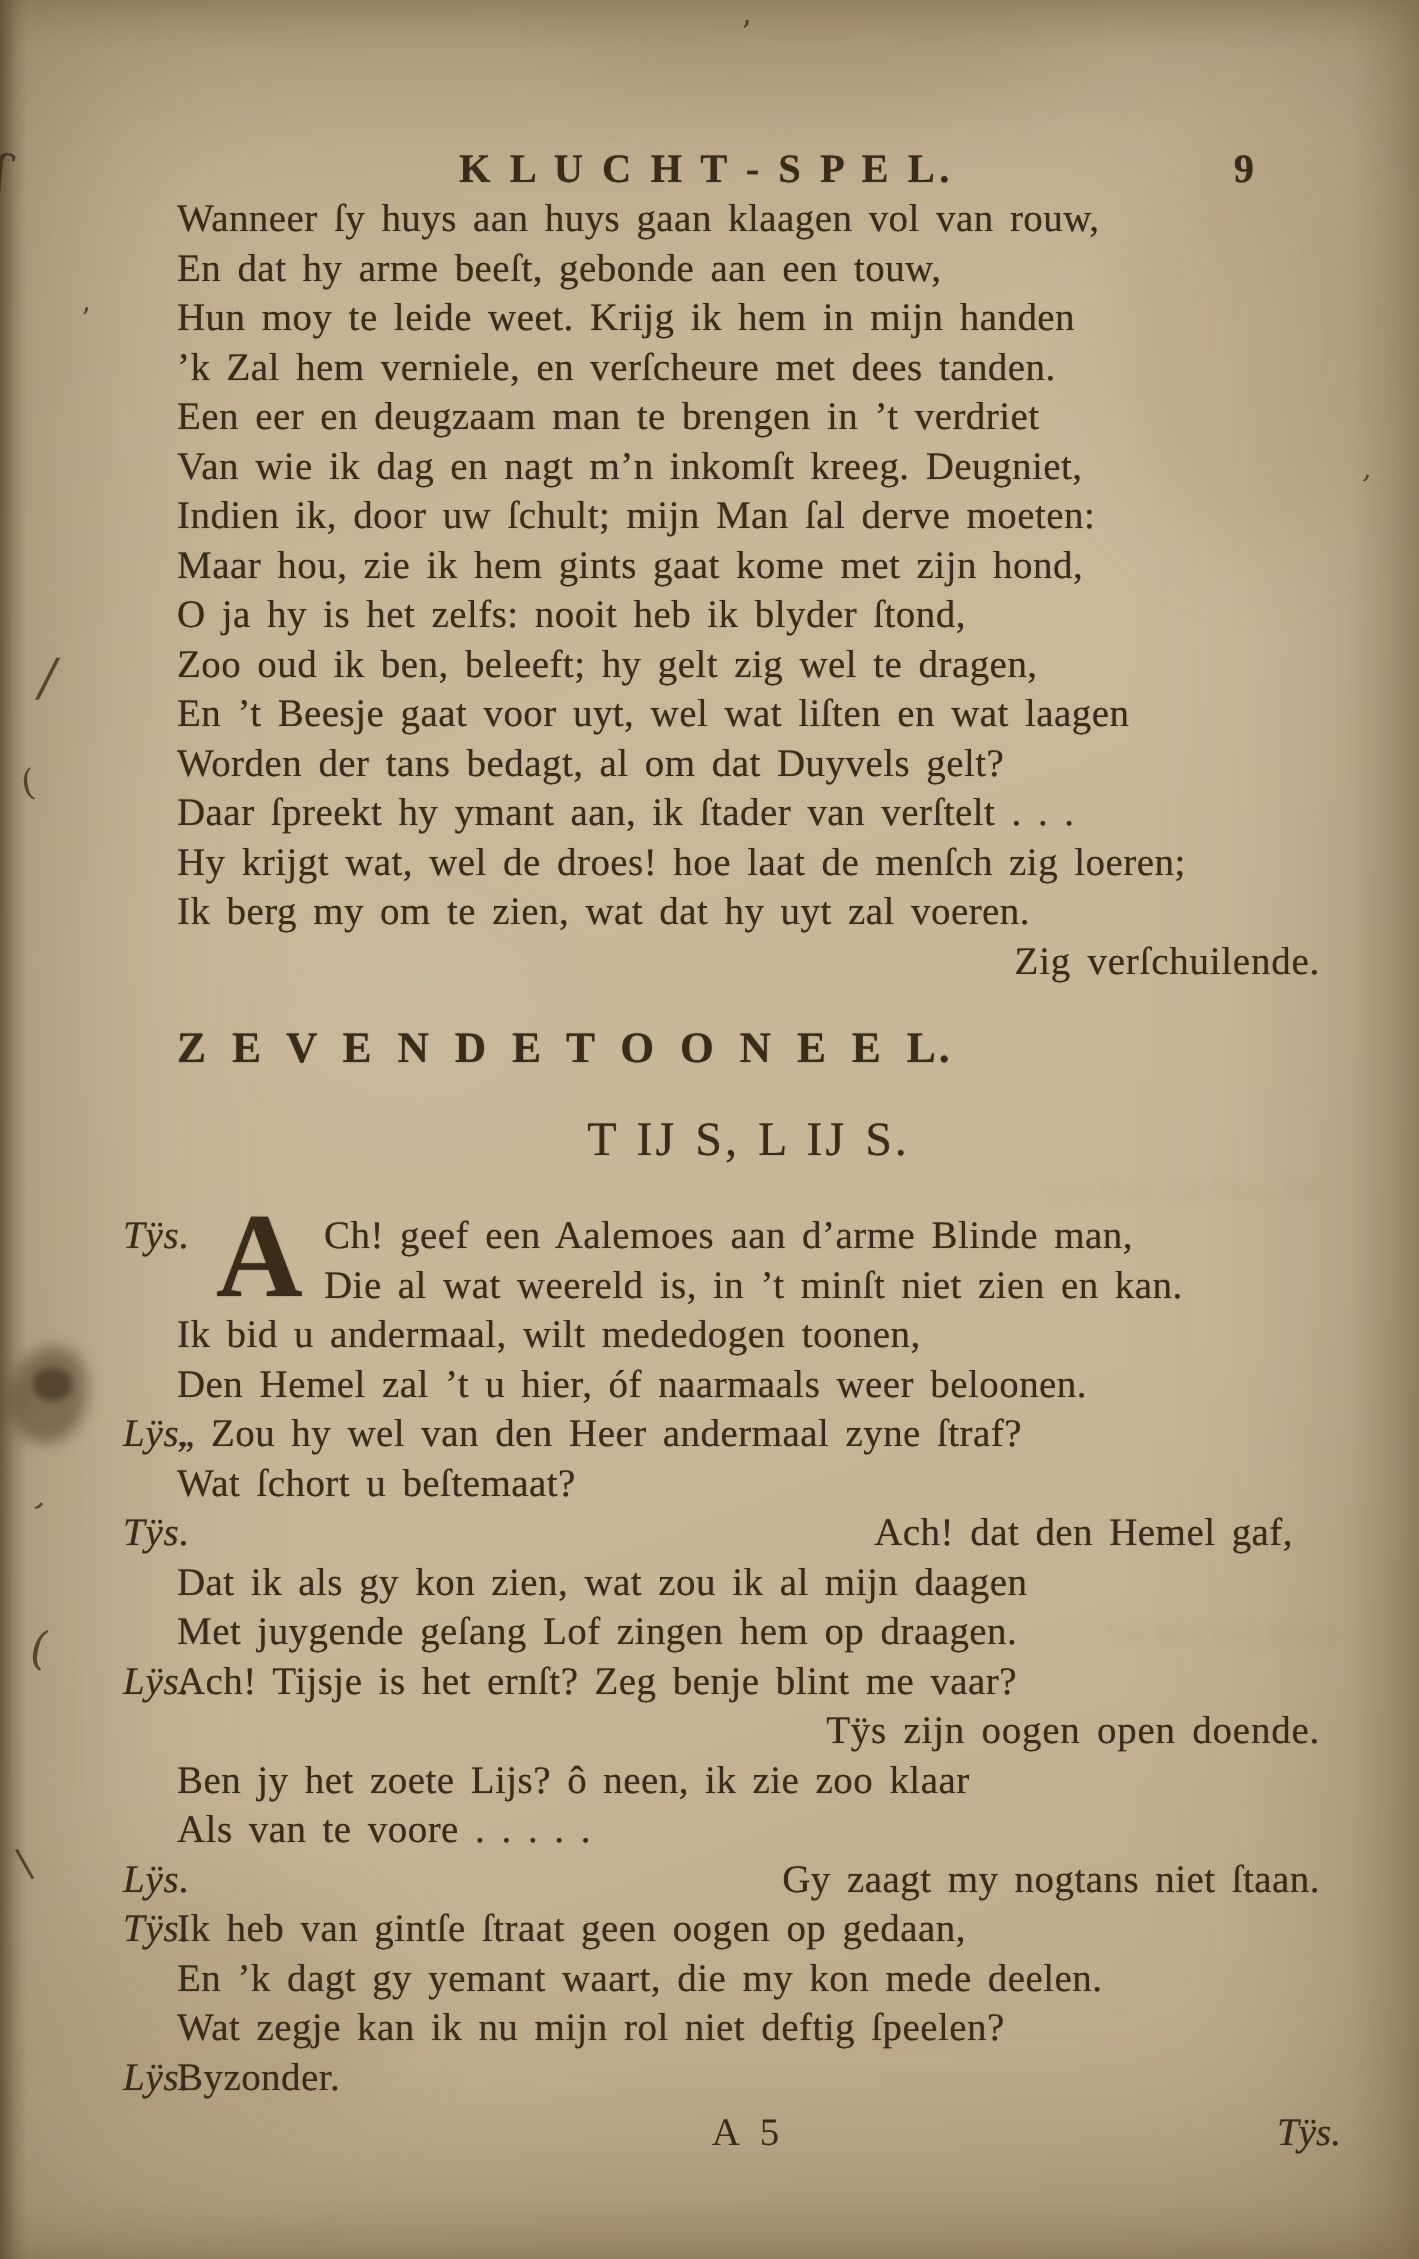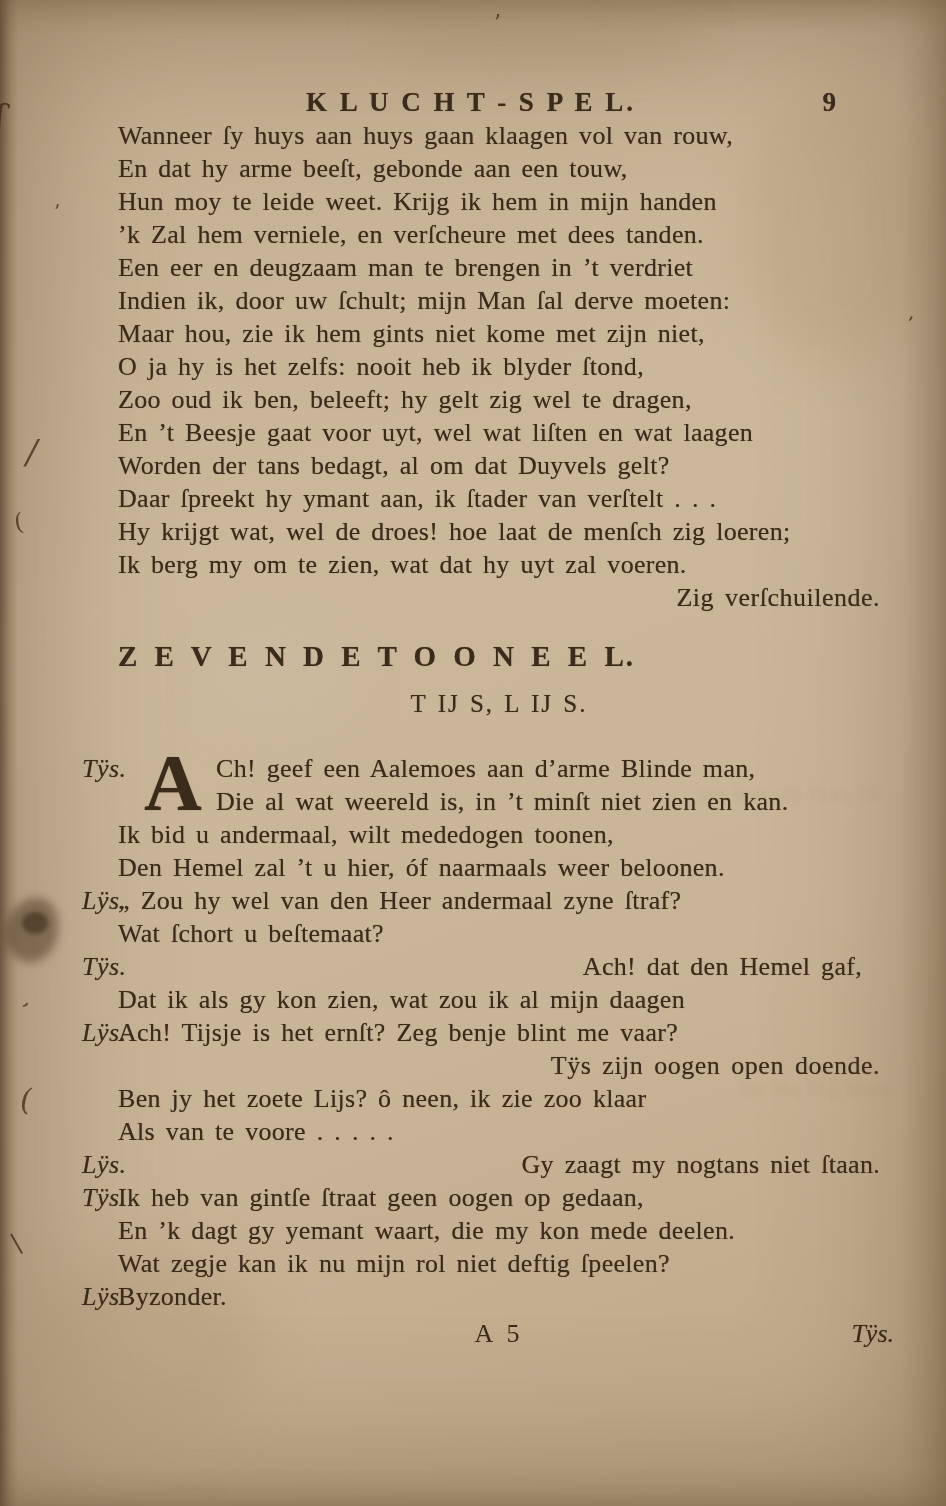--- a/index.html
+++ b/index.html
@@ -30,37 +30,37 @@
   .s4{left:200px;top:620px;width:160px;height:120px;background:rgba(205,192,168,.20);filter:blur(22px);}
   .smudge{left:6px;top:898px;width:52px;height:64px;background:rgba(72,52,30,.50);filter:blur(5px);border-radius:60% 40% 55% 45%;}
   .smudge2{left:22px;top:912px;width:26px;height:22px;background:rgba(52,36,18,.55);filter:blur(2px);border-radius:50%;}
 
   .bleed{position:absolute;opacity:.11;filter:blur(2.5px);color:#7a6648;
     font-size:22px;font-style:italic;transform:scaleX(-1);white-space:nowrap;pointer-events:none;}
   .b1{left:580px;top:780px;width:300px;}
   .b2{left:590px;top:1076px;width:300px;}
   .b3{left:150px;top:1480px;font-size:16px;opacity:.10;}
 
-  #text-col{position:absolute;left:118px;top:86px;width:762px;}
+  #text-col{position:absolute;left:118px;top:96px;width:762px;}
   .row{position:relative;height:33px;line-height:33px;font-size:26px;
     white-space:nowrap;letter-spacing:.3px;word-spacing:4px;
     text-shadow:0 0 .7px rgba(56,38,18,.55);}
   .hdr{height:33px;line-height:33px;text-align:center;}
   .hdr .title{font-weight:bold;font-size:27px;letter-spacing:3px;word-spacing:0;
     display:inline-block;transform:translateX(-28px);}
   .hdr .pageno{position:absolute;right:44px;top:0;font-size:27px;font-weight:bold;letter-spacing:0;}
   .speaker{font-style:italic;position:absolute;left:-36px;letter-spacing:.5px;}
   .stage{text-align:right;letter-spacing:.5px;}
   .half1{text-align:right;padding-right:18px;}
   .half2{text-align:right;}
   .heading{margin-top:20px;height:44px;line-height:44px;
     font-size:29px;font-weight:bold;letter-spacing:2px;word-spacing:6px;white-space:nowrap;
     text-shadow:0 0 .8px rgba(56,38,18,.6);}
-  .chars{margin-top:8px;height:36px;line-height:36px;text-align:center;
-    font-size:25px;letter-spacing:2px;word-spacing:2px;white-space:nowrap;
+  .chars{margin-top:20px;height:36px;line-height:36px;text-align:center;
+    font-size:32px;letter-spacing:2px;word-spacing:2px;white-space:nowrap;
     text-shadow:0 0 .7px rgba(56,38,18,.55);}
   .dlg-start{margin-top:30px;}
   .dc-pad{padding-left:98px;}
   .dropcap{position:absolute;left:26px;top:0px;font-size:80px;line-height:62px;
     font-weight:bold;letter-spacing:0;text-shadow:0 0 1px rgba(50,34,14,.6);}
   .footer-row{margin-top:4px;position:relative;height:33px;line-height:33px;
     text-align:center;font-size:26px;white-space:nowrap;}
   .catchword{position:absolute;right:-14px;top:0;font-style:italic;
     text-shadow:0 0 .7px rgba(56,38,18,.55);}
   .signature{letter-spacing:4px;}
@@ -113,22 +113,23 @@
     <div class="row hdr">
       <span class="title">K L U C H T - S P E L.</span>
       <span class="pageno">9</span>
     </div>
 
     <div class="row">Wanneer ſy huys aan huys gaan klaagen vol van rouw,</div>
     <div class="row">En dat hy arme beeſt, gebonde aan een touw,</div>
     <div class="row">Hun moy te leide weet. Krijg ik hem in mijn handen</div>
     <div class="row">’k Zal hem verniele, en verſcheure met dees tanden.</div>
     <div class="row">Een eer en deugzaam man te brengen in ’t verdriet</div>
+    <div class="row">Van wie ik dag en nagt m’n inkomſt kreeg. Deugniet,</div>
     <div class="row">Indien ik, door uw ſchult; mijn Man ſal derve moeten:</div>
-    <div class="row">Maar hou, zie ik hem gints niet kome met zijn niet,</div>
+    <div class="row">Maar hou, zie ik hem gints gaat kome met zijn hond,</div>
     <div class="row">O ja hy is het zelfs: nooit heb ik blyder ſtond,</div>
     <div class="row">Zoo oud ik ben, beleeft; hy gelt zig wel te dragen,</div>
     <div class="row">En ’t Beesje gaat voor uyt, wel wat liſten en wat laagen</div>
     <div class="row">Worden der tans bedagt, al om dat Duyvels gelt?</div>
     <div class="row">Daar ſpreekt hy ymant aan, ik ſtader van verſtelt . . .</div>
     <div class="row">Hy krijgt wat, wel de droes! hoe laat de menſch zig loeren;</div>
     <div class="row">Ik berg my om te zien, wat dat hy uyt zal voeren.</div>
 
     <div class="row stage">Zig verſchuilende.</div>
 
@@ -148,20 +149,21 @@
       <span class="speaker">Lÿs.</span>
       <span>„ Zou hy wel van den Heer andermaal zyne ſtraf?</span>
     </div>
     <div class="row">Wat ſchort u beſtemaat?</div>
 
     <div class="row half1">
       <span class="speaker">Tÿs.</span>
       <span>Ach! dat den Hemel gaf,</span>
     </div>
     <div class="row">Dat ik als gy kon zien, wat zou ik al mijn daagen</div>
+    <div class="row">Met juygende geſang Lof zingen hem op draagen.</div>
 
     <div class="row">
       <span class="speaker">Lÿs.</span>
       <span>Ach! Tijsje is het ernſt? Zeg benje blint me vaar?</span>
     </div>
 
     <div class="row stage">Tÿs zijn oogen open doende.</div>
 
     <div class="row">Ben jy het zoete Lijs? ô neen, ik zie zoo klaar</div>
     <div class="row">Als van te voore . . . . .</div>

